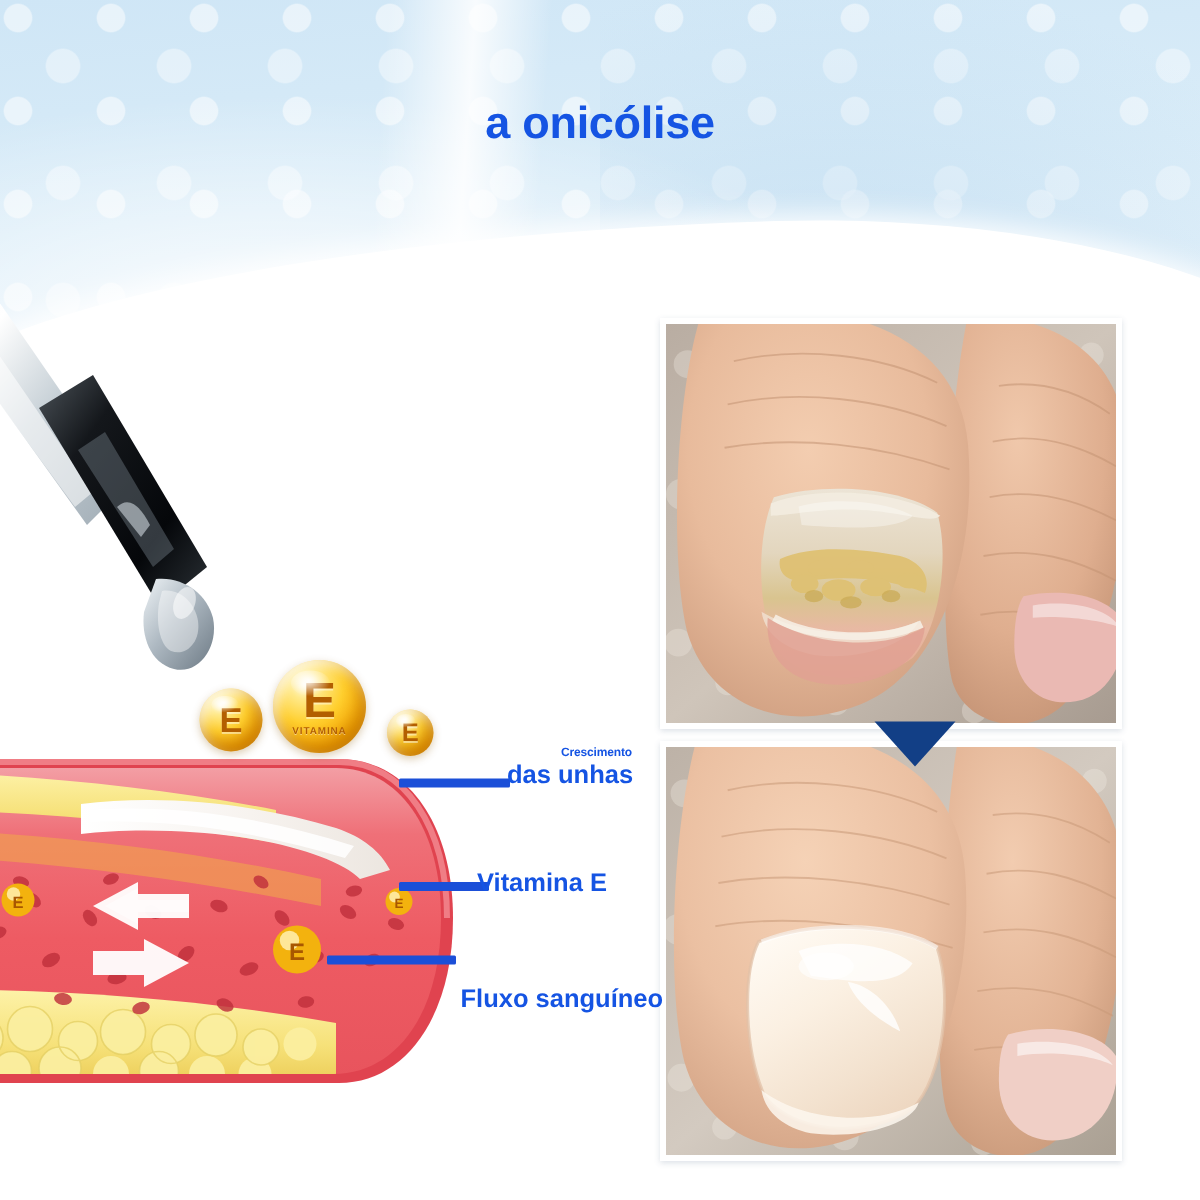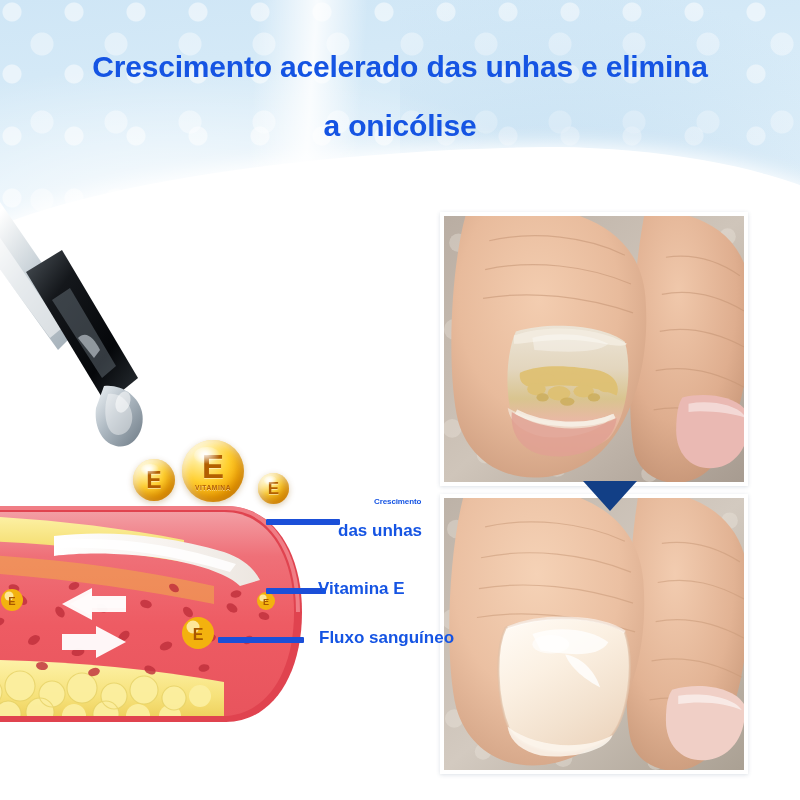--- a/index.html
+++ b/index.html
@@ -100,27 +100,27 @@
 
   
   #diagram{position:absolute;left:-26px;top:500px;width:330px;height:230px;z-index:18;}
 
   
   .callout{position:absolute;z-index:28;color:#1554e3;font-weight:700;white-space:nowrap;}
   .lead{position:absolute;height:6px;background:#1b4fd8;border-radius:1px;z-index:27;}
 
   #cal-growth{left:338px;top:498px;line-height:1.06;}
   #cal-growth .small{display:block;font-size:8px;font-weight:700;letter-spacing:-.1px;margin-left:36px;}
-  #cal-growth .big{display:block;font-size:17px;margin-top:16px;}
+  #cal-growth .big{display:block;font-size:17px;margin-top:2px;}
   #lead-growth{left:266px;top:519px;width:74px;}
 
   #cal-vite{left:318px;top:579px;font-size:17px;}
   #lead-vite{left:266px;top:588px;width:60px;}
 
-  #cal-flow{left:307px;top:628px;font-size:17px;margin-left:12px;}
+  #cal-flow{left:307px;top:656px;font-size:17px;}
   #lead-flow{left:218px;top:637px;width:86px;}
 
   
   .photo-frame{
     position:absolute;z-index:26;
     background:#ffffff;
     padding:4px;
     box-shadow:0 1px 4px rgba(60,90,120,.18);
   }
   .photo{position:relative;width:100%;height:100%;overflow:hidden;background:#d8cfc6;}
@@ -142,21 +142,20 @@
 <div id="canvas">
 
   <div class="dots"></div>
   <div class="wave wave-tr"></div>
   <div class="wave wave-main"></div>
   <div class="wave wave-lt"></div>
   <div class="wave wave-streak"></div>
   <div class="wave wave-diag"></div>
 
   <div id="headline">
-    <span>Crescimento acelerado das unhas e elimina</span>
     <span class="l2">a onicólise</span>
   </div>
 
   <svg id="brush" viewBox="0 0 210 300">
     <defs>
       <linearGradient id="gHandle" x1="0" y1="0" x2="1" y2="1">
         <stop offset="0%" stop-color="#f4f7f9"></stop>
         <stop offset="30%" stop-color="#ffffff"></stop>
         <stop offset="58%" stop-color="#c9d2d8"></stop>
         <stop offset="100%" stop-color="#9fabb4"></stop>

